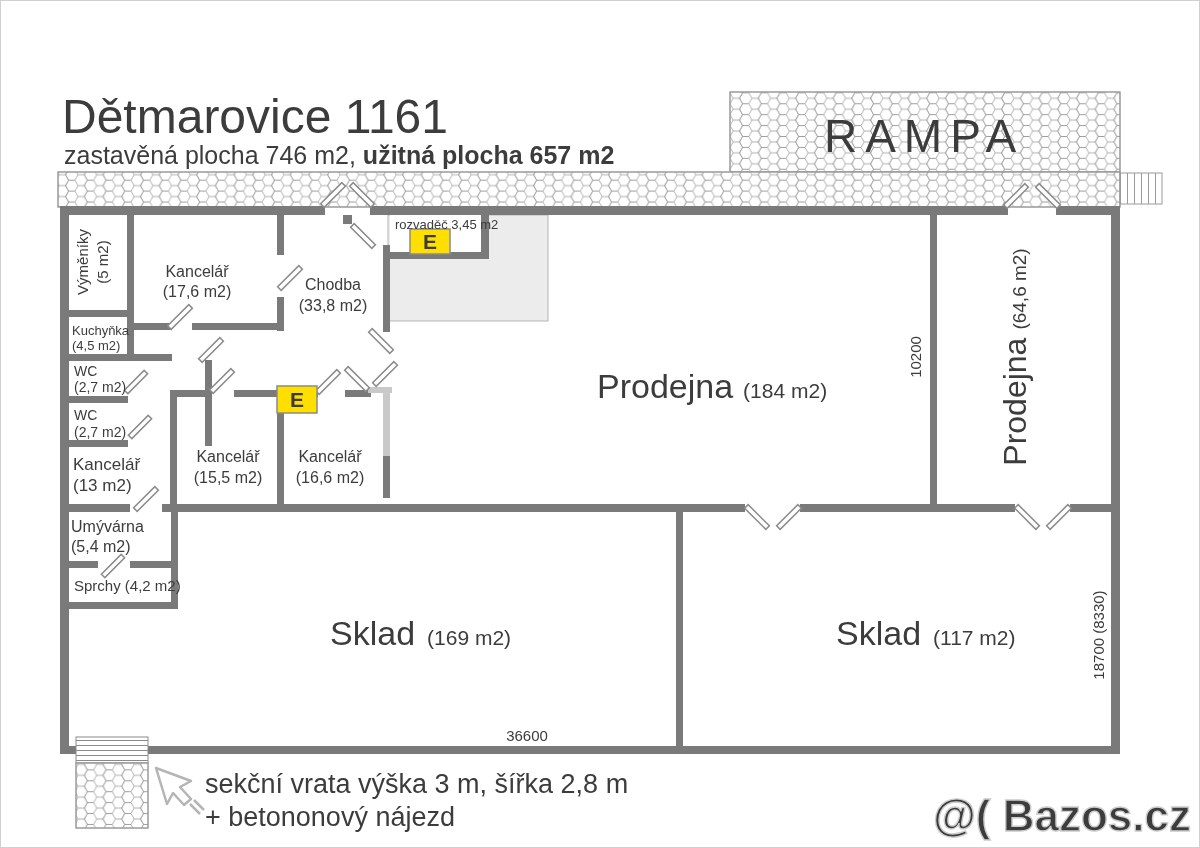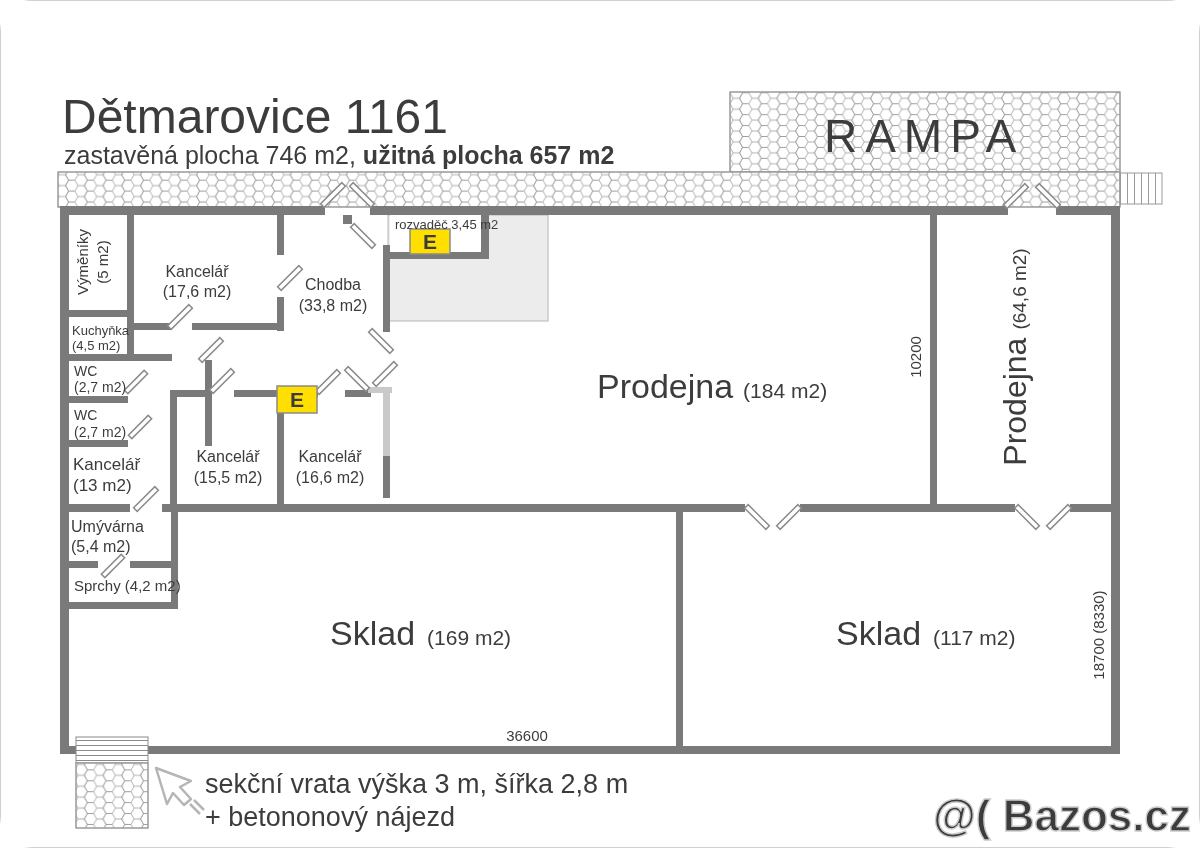--- a/index.html
+++ b/index.html
@@ -1,17 +1,17 @@
 <!DOCTYPE html>
 <html><head>
 <meta charset="utf-8">
 <style>
   html,body{margin:0;padding:0;background:#ffffff;}
   #page{position:relative;width:1200px;height:848px;background:#fff;overflow:hidden;
-        font-family:"Liberation Sans", sans-serif;border-radius:32px;}
+        font-family:"Liberation Sans", sans-serif;}
   svg{display:block;}
   text{fill:#3c3c3c;}
 </style>
 </head>
 <body>
 
 <div id="page">
 <svg width="1200" height="848" viewBox="0 0 1200 848">
   <defs>
     <pattern id="hexpat" width="24" height="14" patternUnits="userSpaceOnUse" patternTransform="scale(0.78)">

